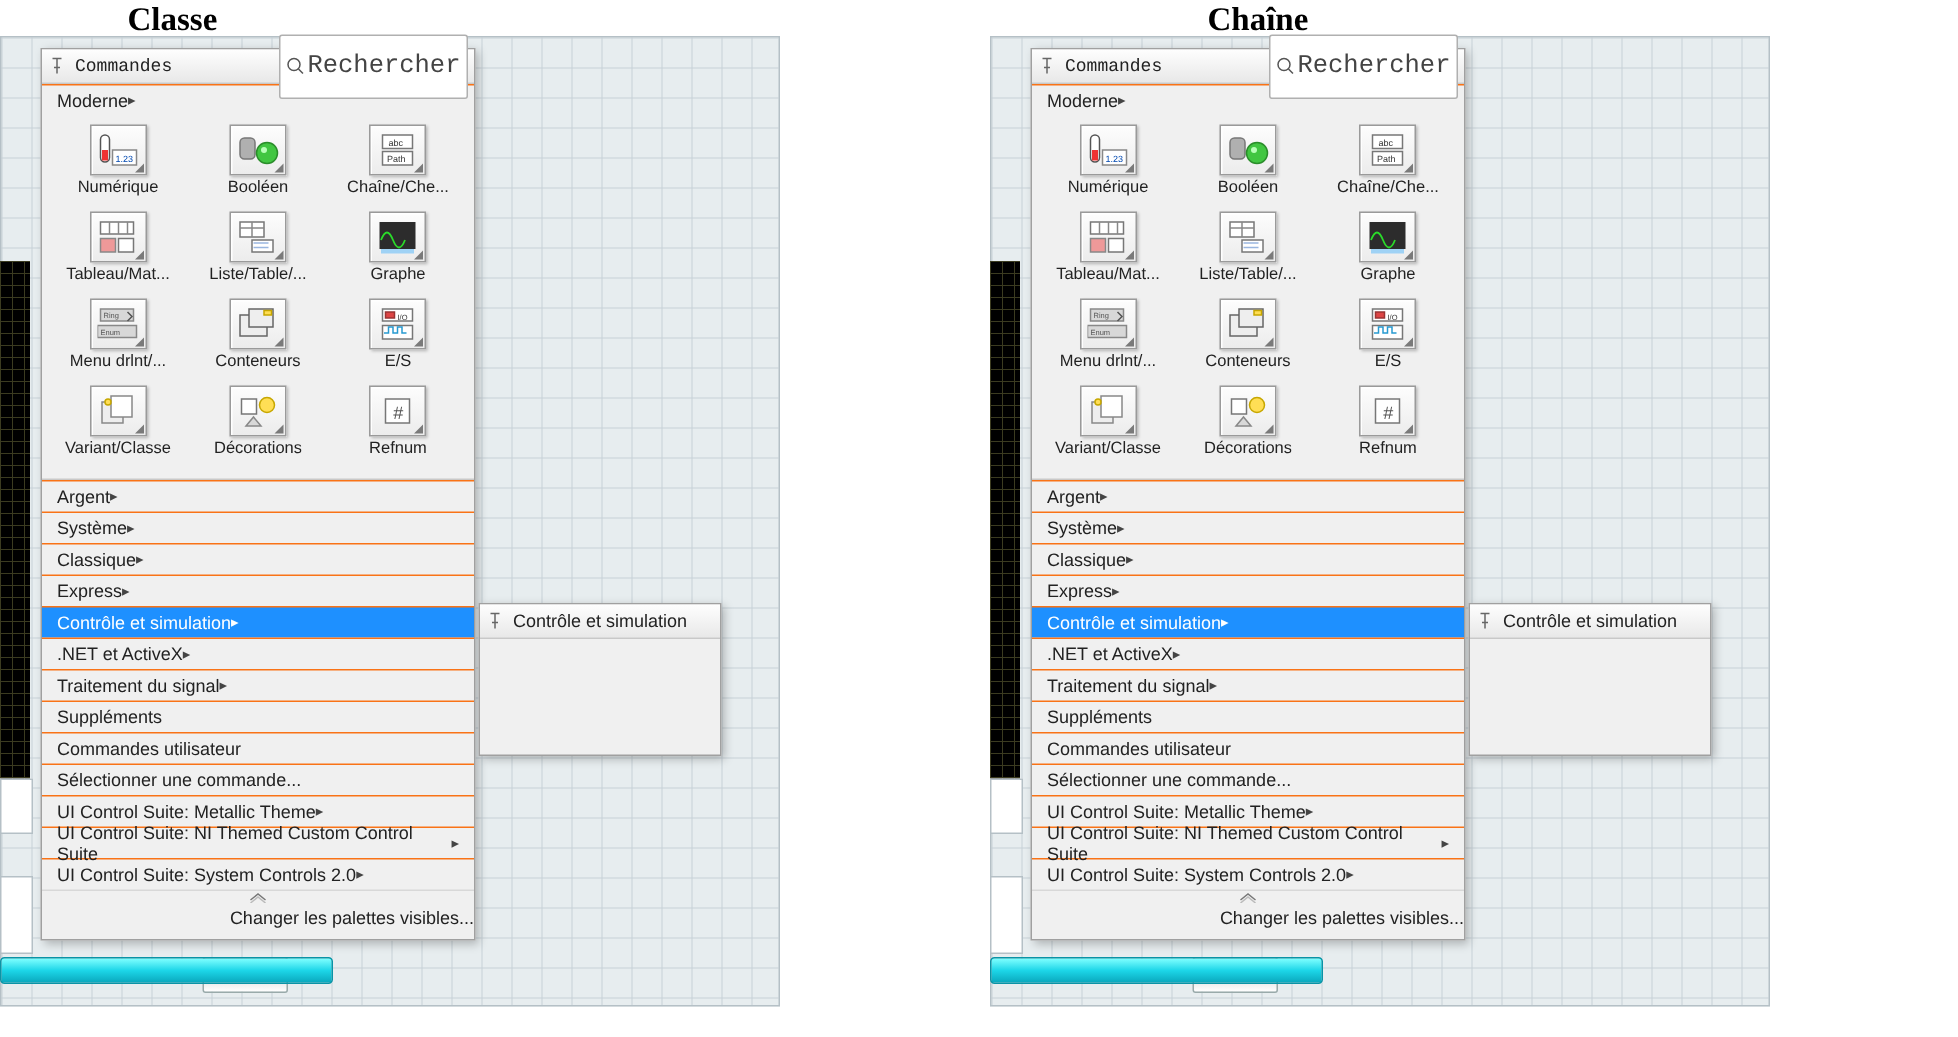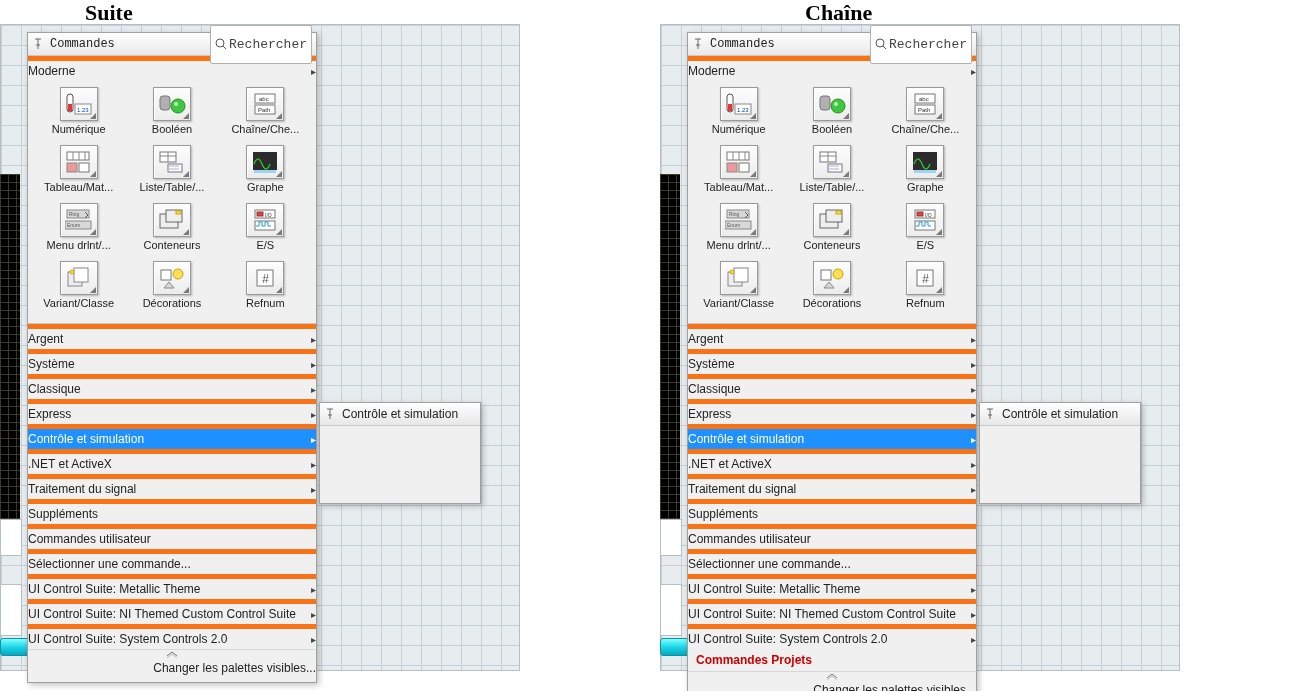--- a/index.html
+++ b/index.html
@@ -88,32 +88,31 @@
   .pin-icon {
     width:14px; height:14px; margin-right:4px;
     display:inline-block;
     background:none;
   }
   .pin-icon svg { overflow:visible; }
   .pal-title { flex:1; color:#222; }
   .search-box {
     display:flex; align-items:center; color:#444;
     background:#fff; border:1px solid #b0b0b0;
-    padding:11px 4px; border-radius:2px; font-size:13px;
+    padding:11px 4px; border-radius:2px; font-size:17px;
   }
   .search-box .mag {
     width:12px; height:12px; margin-right:2px;
   }
 
   .cat-row {
     display:flex; align-items:center;
-    height:20px; padding:0 0;
-    border-top:5px solid #f97316;
+    height:20px; padding:0 10px;
+    border-top:1px solid #f97316;
     cursor:default;
-    justify-content:space-between;
     color:#222;
   }
   .cat-row:first-of-type { border-top:none; }
   .cat-row.hl {
     background:#1e90ff; color:#fff;
   }
   .cat-row .arrow {
     font-size:10px; color:#444;
   }
   .cat-row.hl .arrow { color:#fff; }
@@ -198,21 +197,21 @@
 <div class="scene left">
   <div class="bglayer">
     <div class="grid"></div>
     <div class="darkstrip"></div>
     <div class="stripwhite"></div>
     <div class="stripwhite2"></div>
     <div class="tubebit"></div>
     <div class="cyanbar"></div>
   </div>
 
-  <div class="heading l">Suite</div>
+  <div class="heading l">Classe</div>
 
   <div class="palette" id="palette-left">
       <div class="pal-head">
         <span class="pin-icon"><svg width="14" height="14">
             <path d="M3 2h6 M6 2v6 M4 8h4 M6 8v4" stroke="#666" stroke-width="1" fill="none"></path>
           </svg></span>
         <span class="pal-title">Commandes</span>
         <span class="search-box">
           <svg class="mag" width="12" height="12">
             <circle cx="5" cy="5" r="4" fill="none" stroke="#555"></circle>
@@ -653,23 +652,20 @@
         <span class="arrow">▸</span>
       </div>
       <div class="cat-row">
         <span>UI Control Suite: NI Themed Custom Control Suite</span>
         <span class="arrow">▸</span>
       </div>
       <div class="cat-row">
         <span>UI Control Suite: System Controls 2.0</span>
         <span class="arrow">▸</span>
       </div>
-      <div class="projetsRow">
-        <span>Commandes Projets</span>
-      </div>
       <div class="cat-divider"><svg width="14" height="8">
           <path d="M2 6 L7 2 L12 6" fill="none" stroke="#777"></path>
           <path d="M2 8 L7 4 L12 8" fill="none" stroke="#bbb"></path>
         </svg></div>
       <div class="change-row"><span>Changer les palettes visibles...</span></div>
     </div>
 
   <div class="sub-popup" style="top: 402px; left: 319px;">
     <div class="sub-head">
       <span class="pin-icon">

